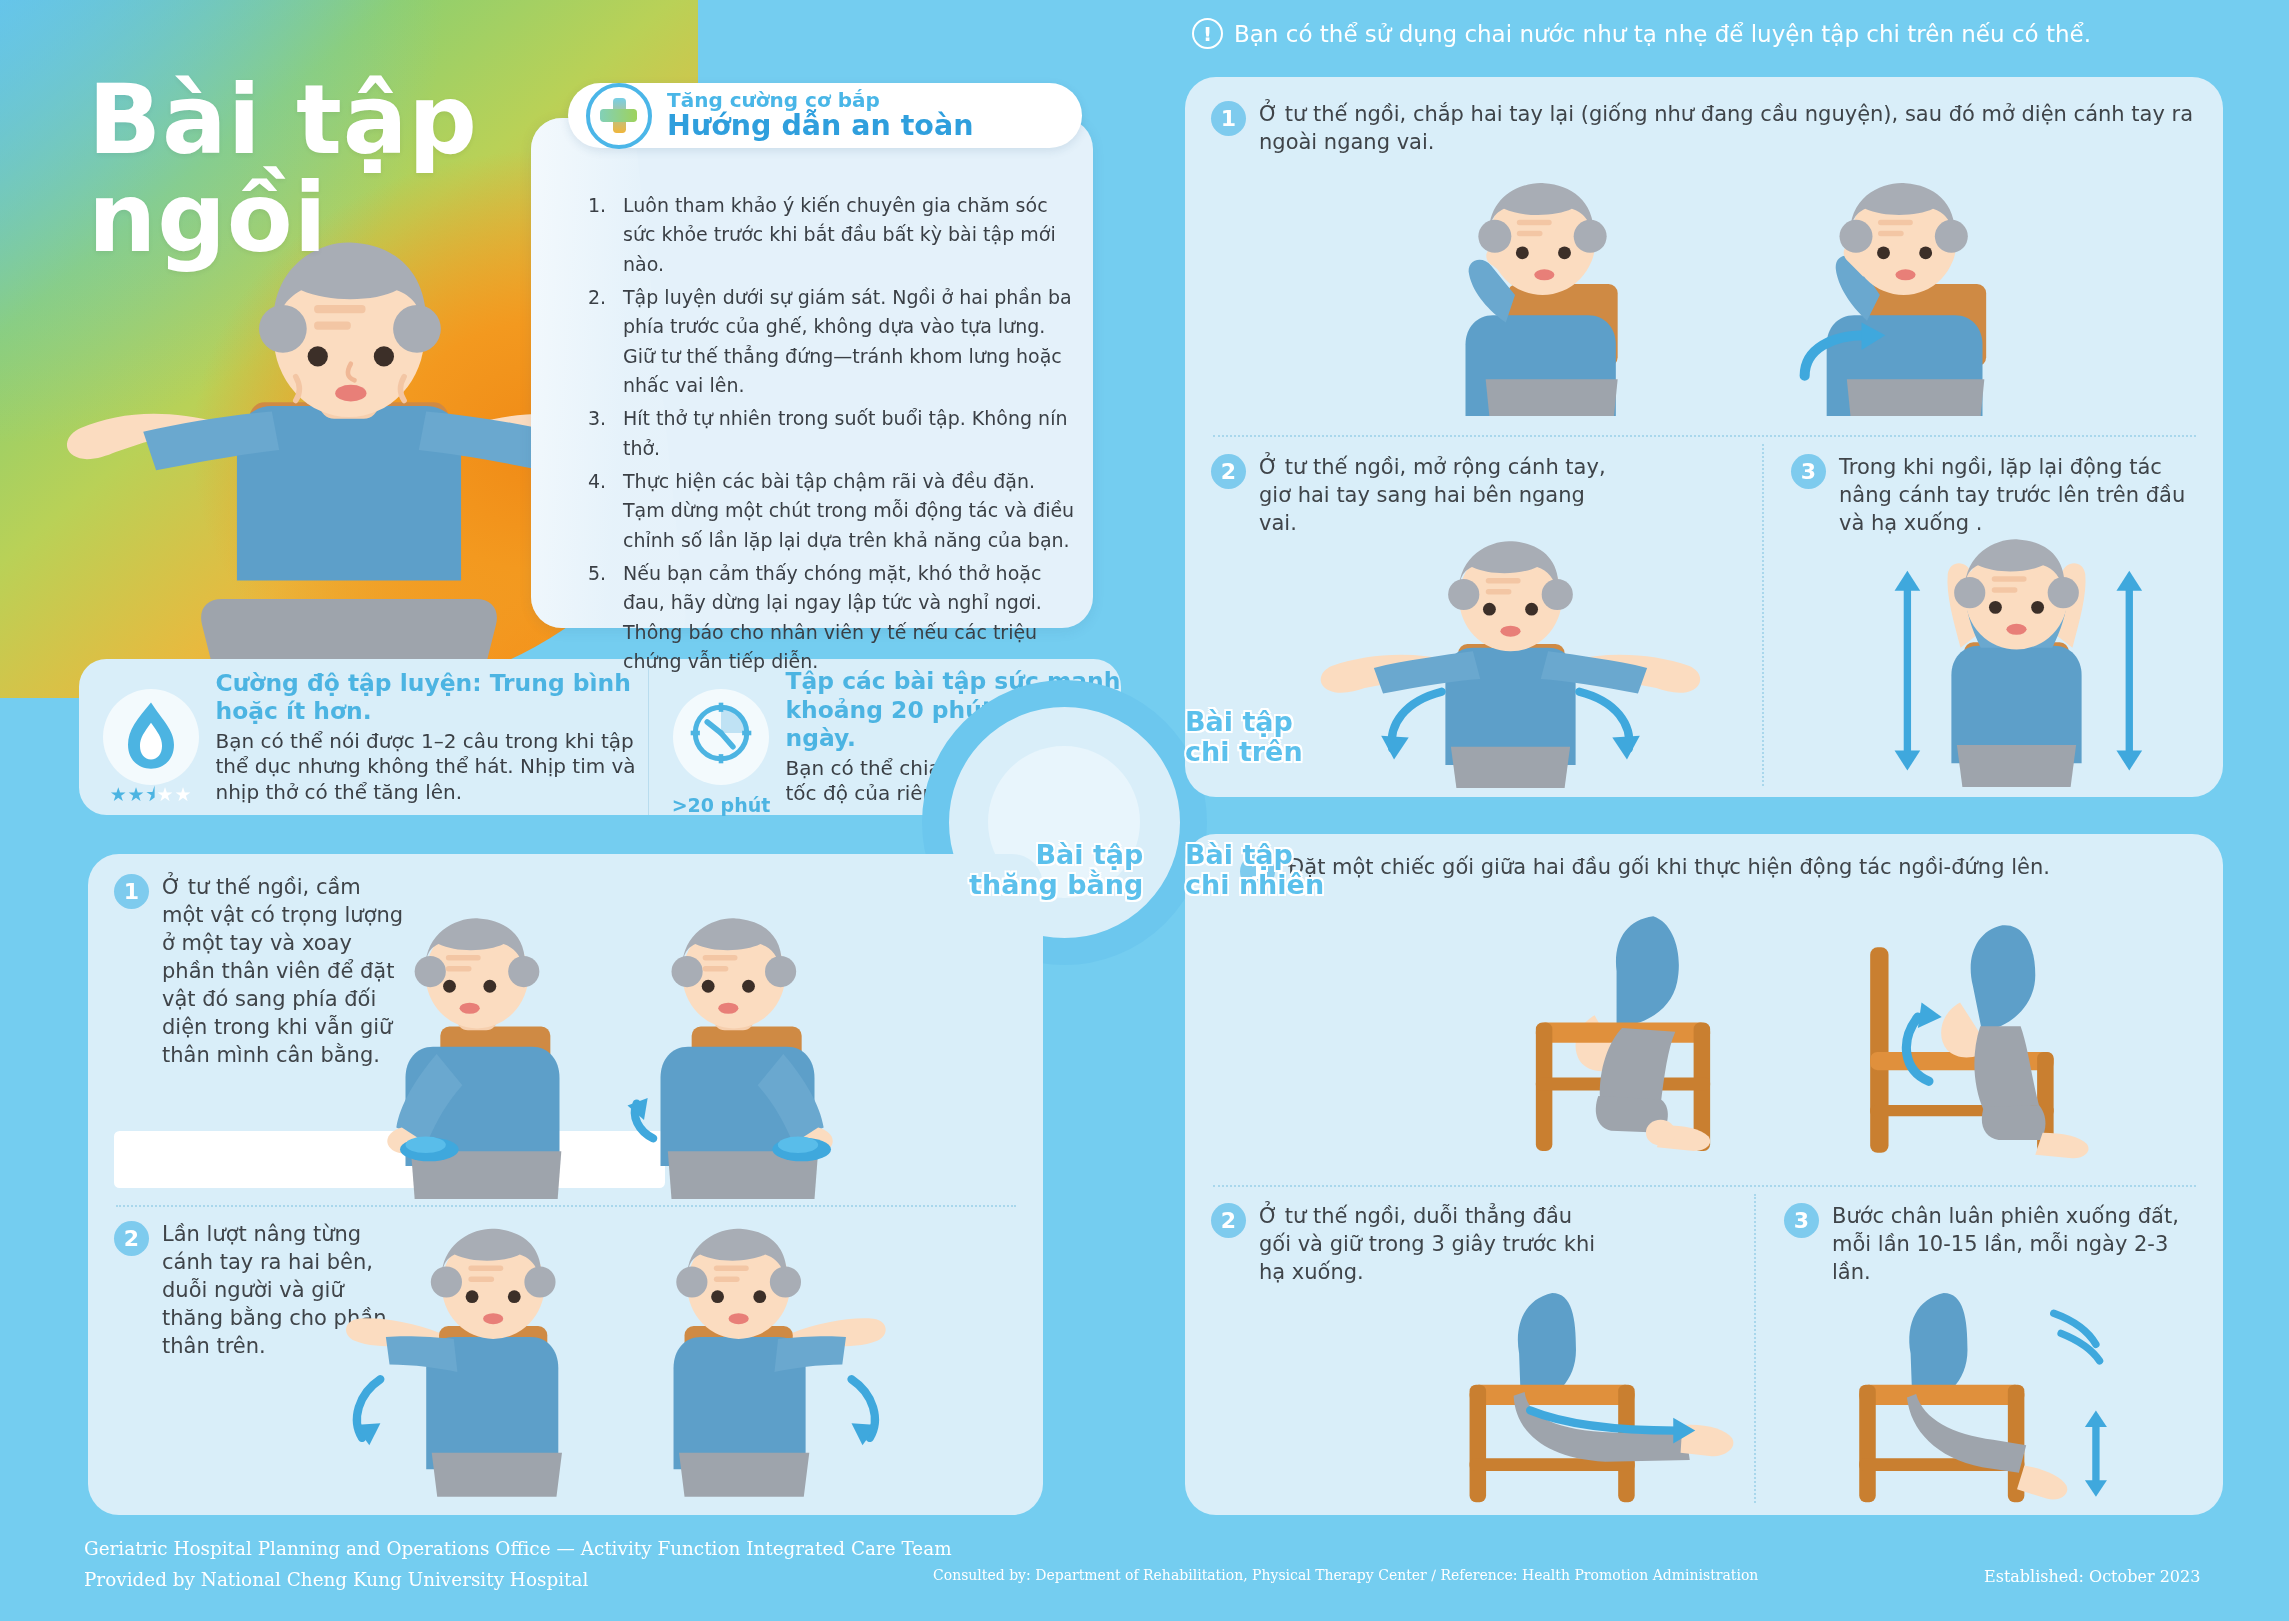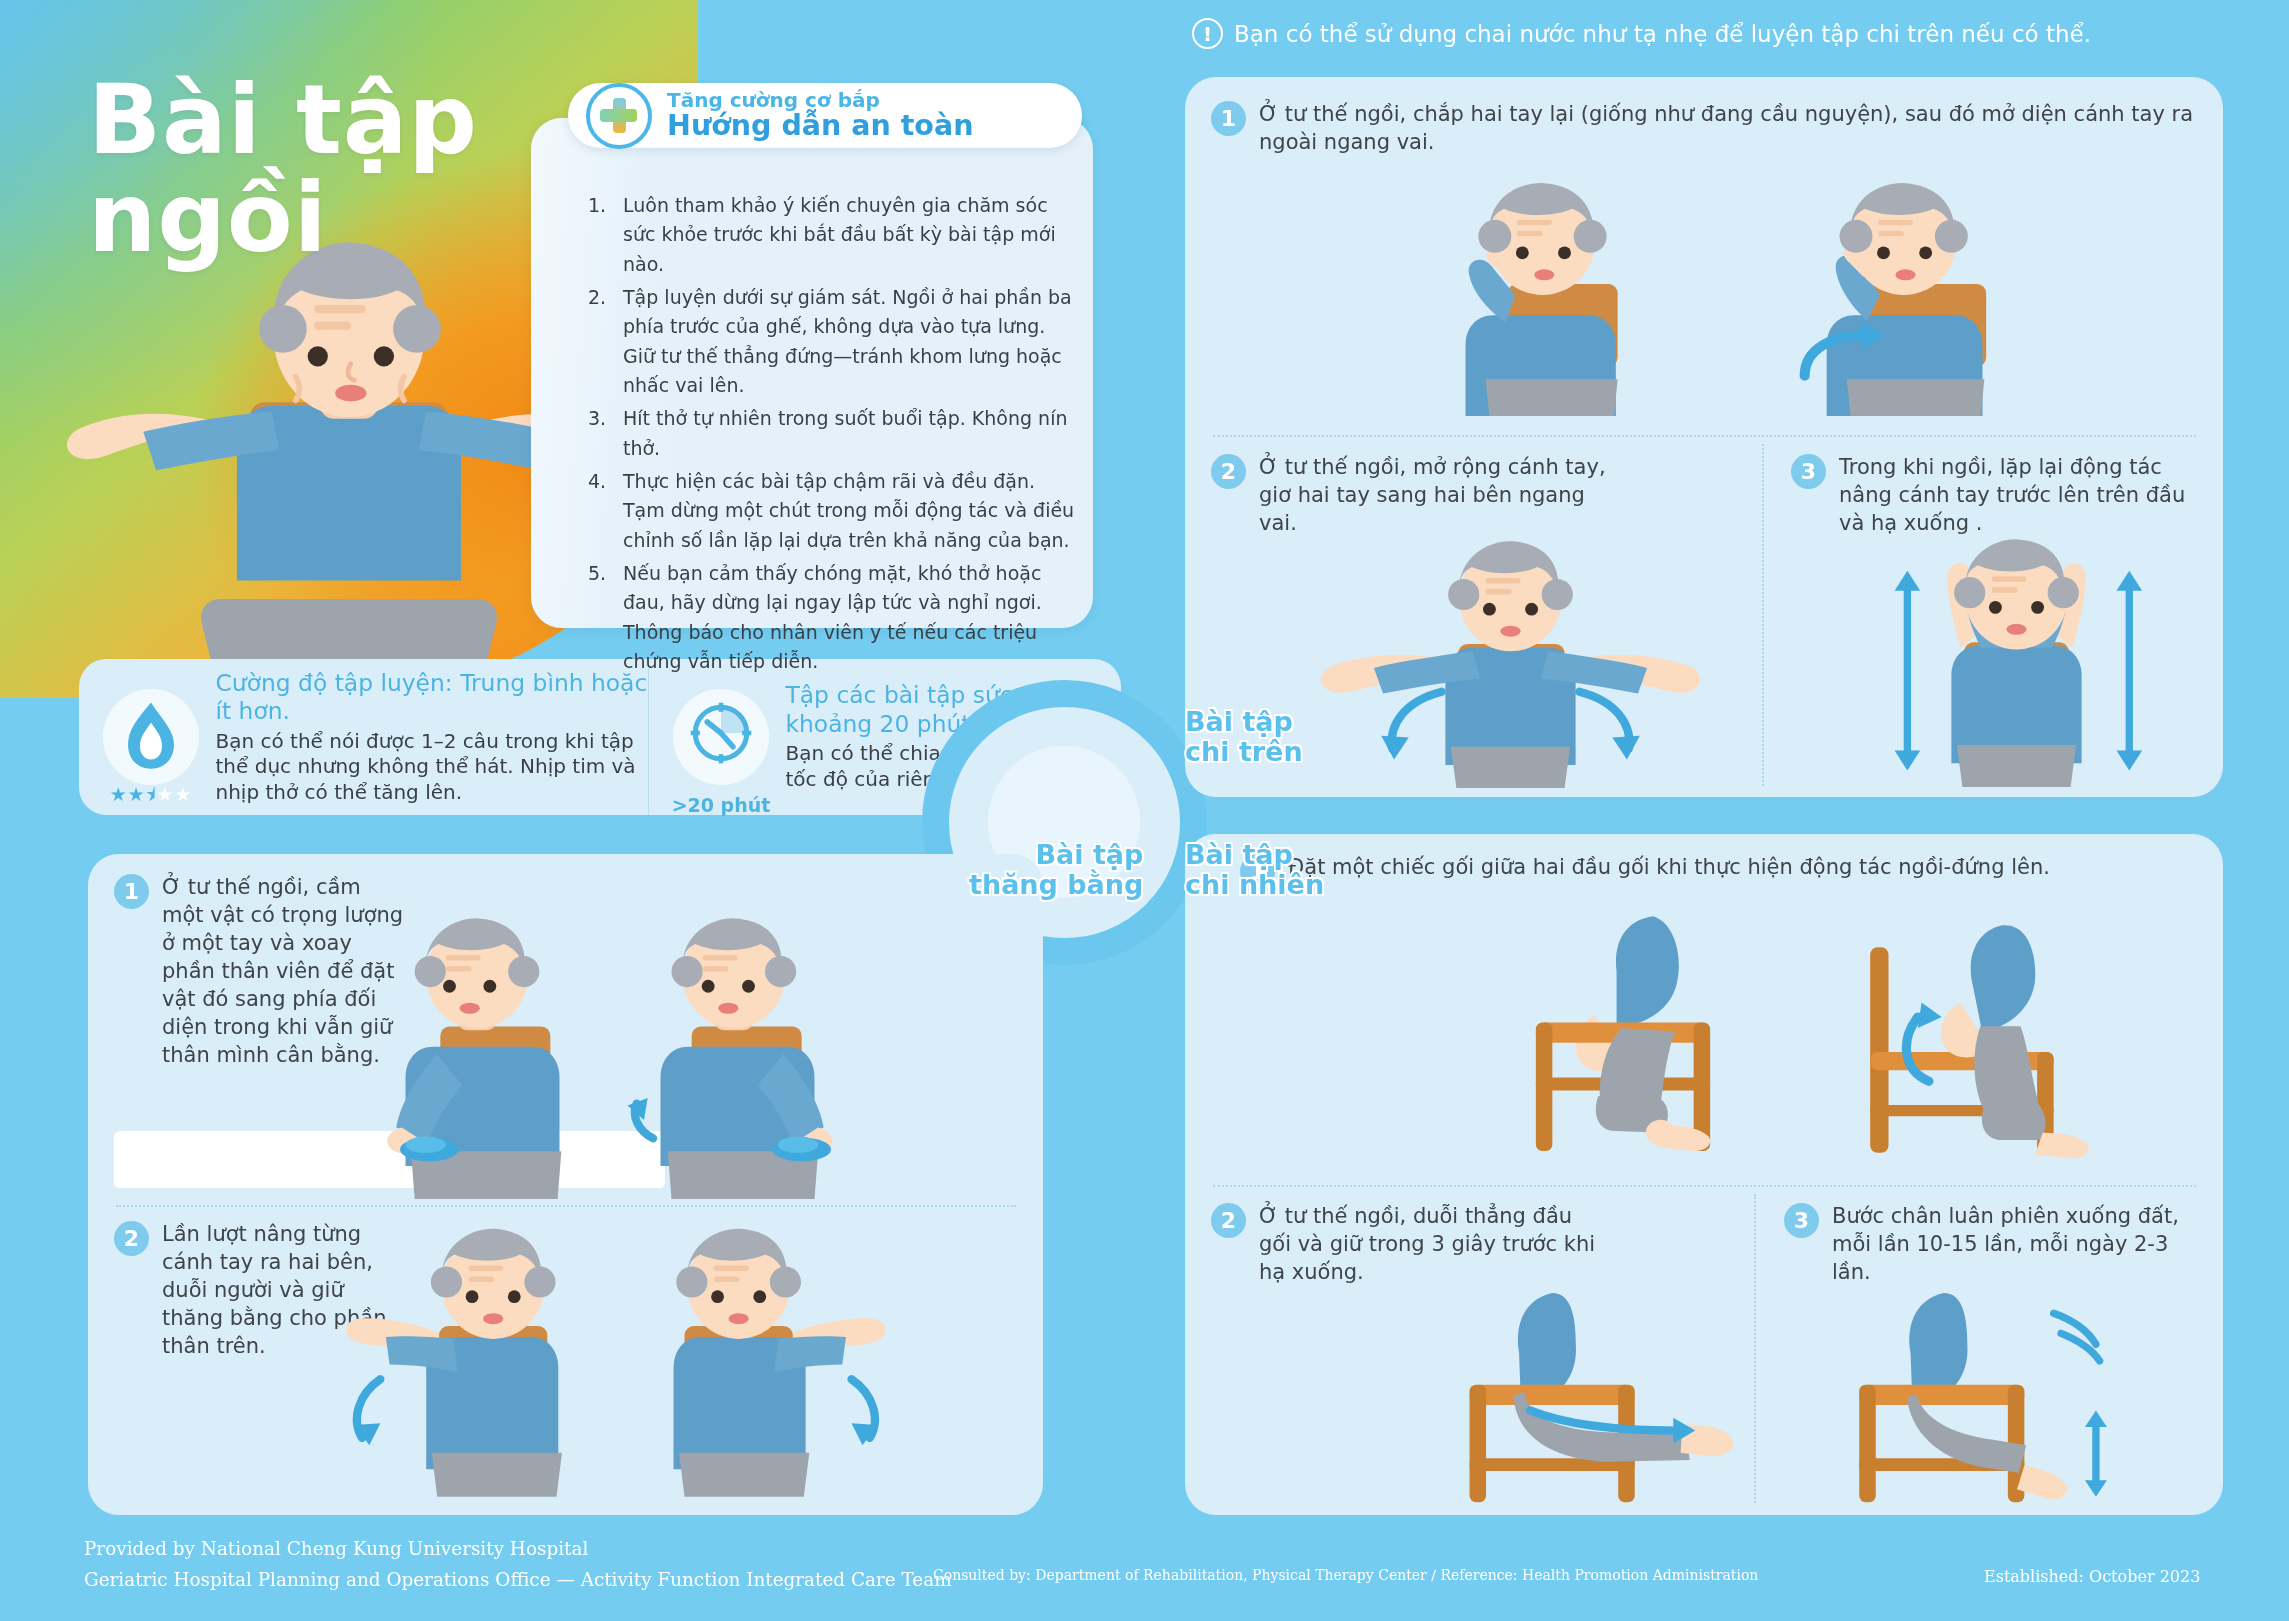--- a/index.html
+++ b/index.html
@@ -82,21 +82,21 @@
   .circ-icon {
     width: 96px; height: 96px; border-radius: 50%; background: #f3fafd; flex: none;
     position: relative; margin-right: 16.5px;
   }
   .icon-caption { position: absolute; left: 50%; transform: translateX(-50%);
     bottom: -31px; white-space: nowrap; color: #4cb4e2; font-weight: 700; font-size: 19px; }
   .stars { position: absolute; left: 50%; transform: translateX(-50%); bottom: -27.5px;
     white-space: nowrap; font-size: 19px; letter-spacing: 0.9px; }
   .stars .on { color: #4cb4e2; }
   .stars .off { color: #ffffff; }
-  .info-head { color: #4cb4e2; font-weight: 400; font-size: 23.4px; line-height: 1.22; }
+  .info-head { color: #4cb4e2; font-weight: 700; font-size: 23.4px; line-height: 1.22; }
   .info-body { color: #3a3f45; font-size: 20px; line-height: 1.28; margin-top: 2.8px; }
 
   
   .flame { position: absolute; left: 50%; top: 50%; transform: translate(-50%,-52%); }
 
   
   .center-wheel {
     position: absolute; left: 922px; top: 680px; width: 285px; height: 285px;
   }
   .wheel-ring {
@@ -574,21 +574,21 @@
       <path d="M246 22 C268 30 284 42 292 56" stroke="#3fa8dd" stroke-width="8" fill="none" stroke-linecap="round"></path>
       <path d="M254 44 C274 52 288 62 296 74" stroke="#3fa8dd" stroke-width="8" fill="none" stroke-linecap="round"></path>
       <line x1="292" y1="140" x2="292" y2="210" stroke="#3fa8dd" stroke-width="8"></line>
       <path d="M292 128 l12 18 h-24z" fill="#3fa8dd"></path>
       <path d="M292 222 l12-18 h-24z" fill="#3fa8dd"></path>
     </svg>
   </div>
 
   <div class="footer">
     <div class="f-left">
+      <div>Geriatric Hospital Planning and Operations Office — Activity Function Integrated Care Team</div>
       <div>Provided by National Cheng Kung University Hospital</div>
-      <div>Geriatric Hospital Planning and Operations Office — Activity Function Integrated Care Team</div>
     </div>
     <div class="f-mid">Consulted by:   Department of Rehabilitation, Physical Therapy Center ∕ Reference: Health Promotion Administration</div>
     <div class="f-right">Established: October 2023</div>
   </div>
 
 </div>
 
 
 </body></html>

